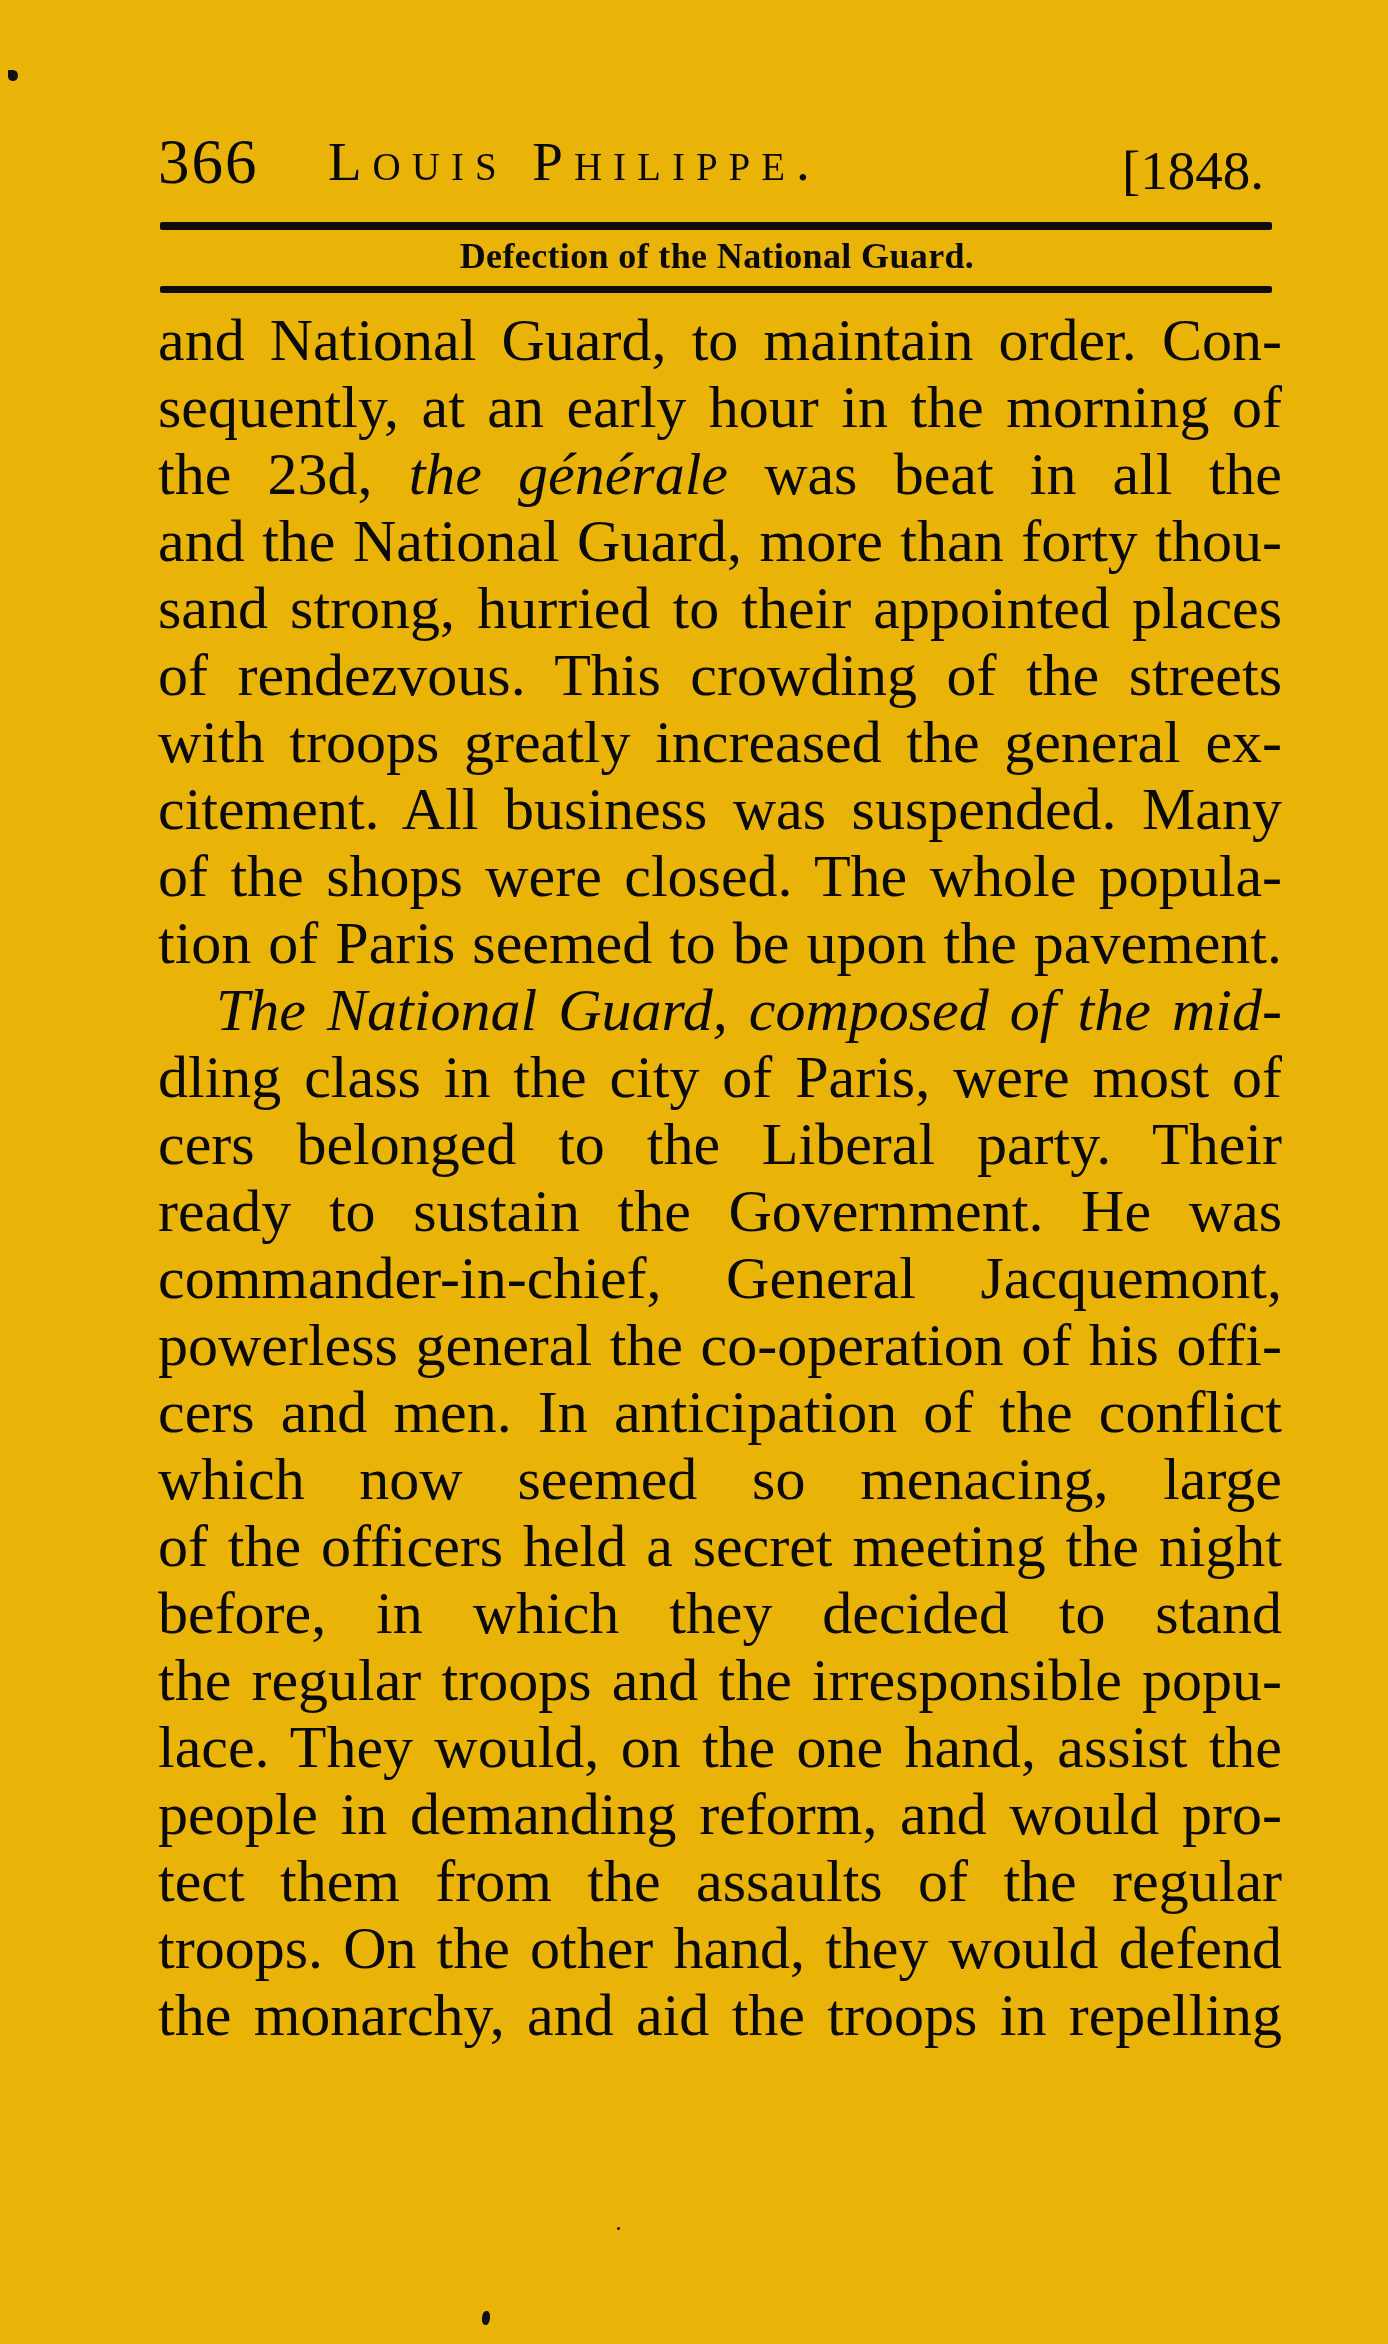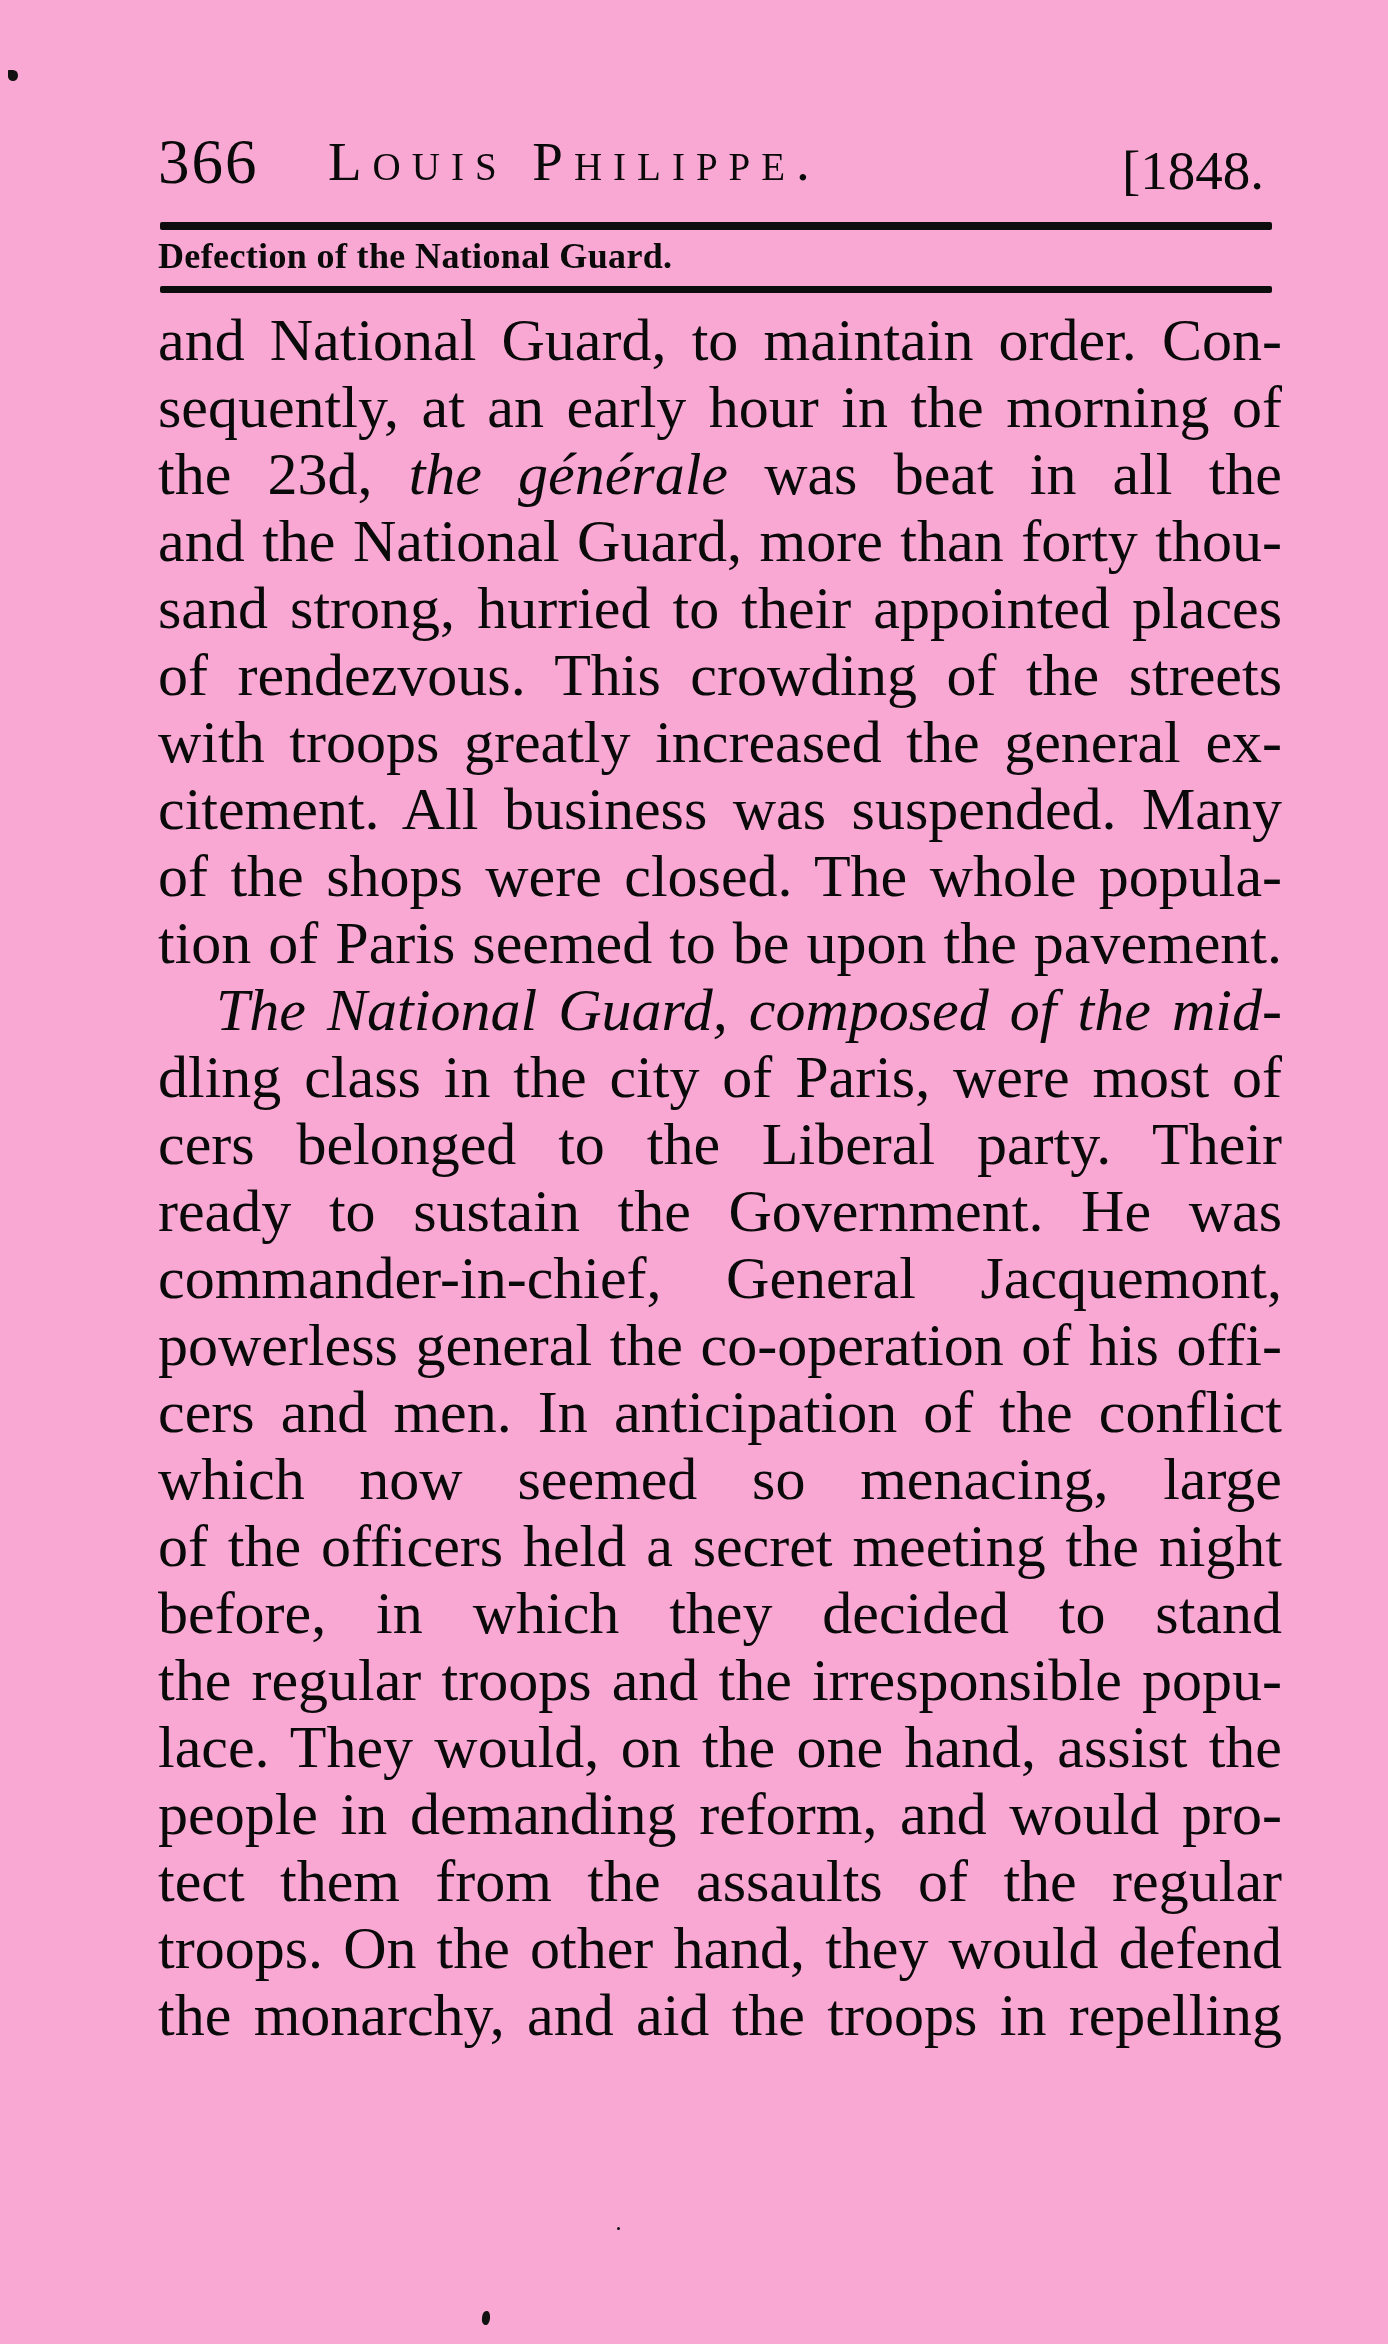--- a/index.html
+++ b/index.html
@@ -1,21 +1,21 @@
 <!DOCTYPE html>
 <html><head>
 <meta charset="utf-8">
 <style>
   html, body { margin: 0; padding: 0; background: #e8e8e8; }
   .page {
     position: relative;
     width: 1388px;
     height: 2344px;
     margin: 0 auto;
-    background: #f9a8d4;
+    background: #eab308;
     color: #0a0a0a;
     font-family: "Liberation Serif", "DejaVu Serif", serif;
     overflow: hidden;
   }
 
   
   .page-number {
     position: absolute;
     left: 158px; top: 130px;
     font-size: 63px;
@@ -47,21 +47,21 @@
     width: 1112px;
     background: #0d0d0d;
     border-radius: 2px;
   }
   .rule-top { top: 222px; height: 8px; }
   .rule-bottom { top: 286px; height: 7px; }
   .running-head {
     position: absolute;
     left: 158px; top: 233px;
     width: 1118px;
-    text-align: left;
+    text-align: center;
     font-size: 36px;
     line-height: 46px;
     font-weight: bold;
     letter-spacing: 0.01em;
   }
 
   
   .body-text {
     position: absolute;
     left: 158px; top: 307px;

